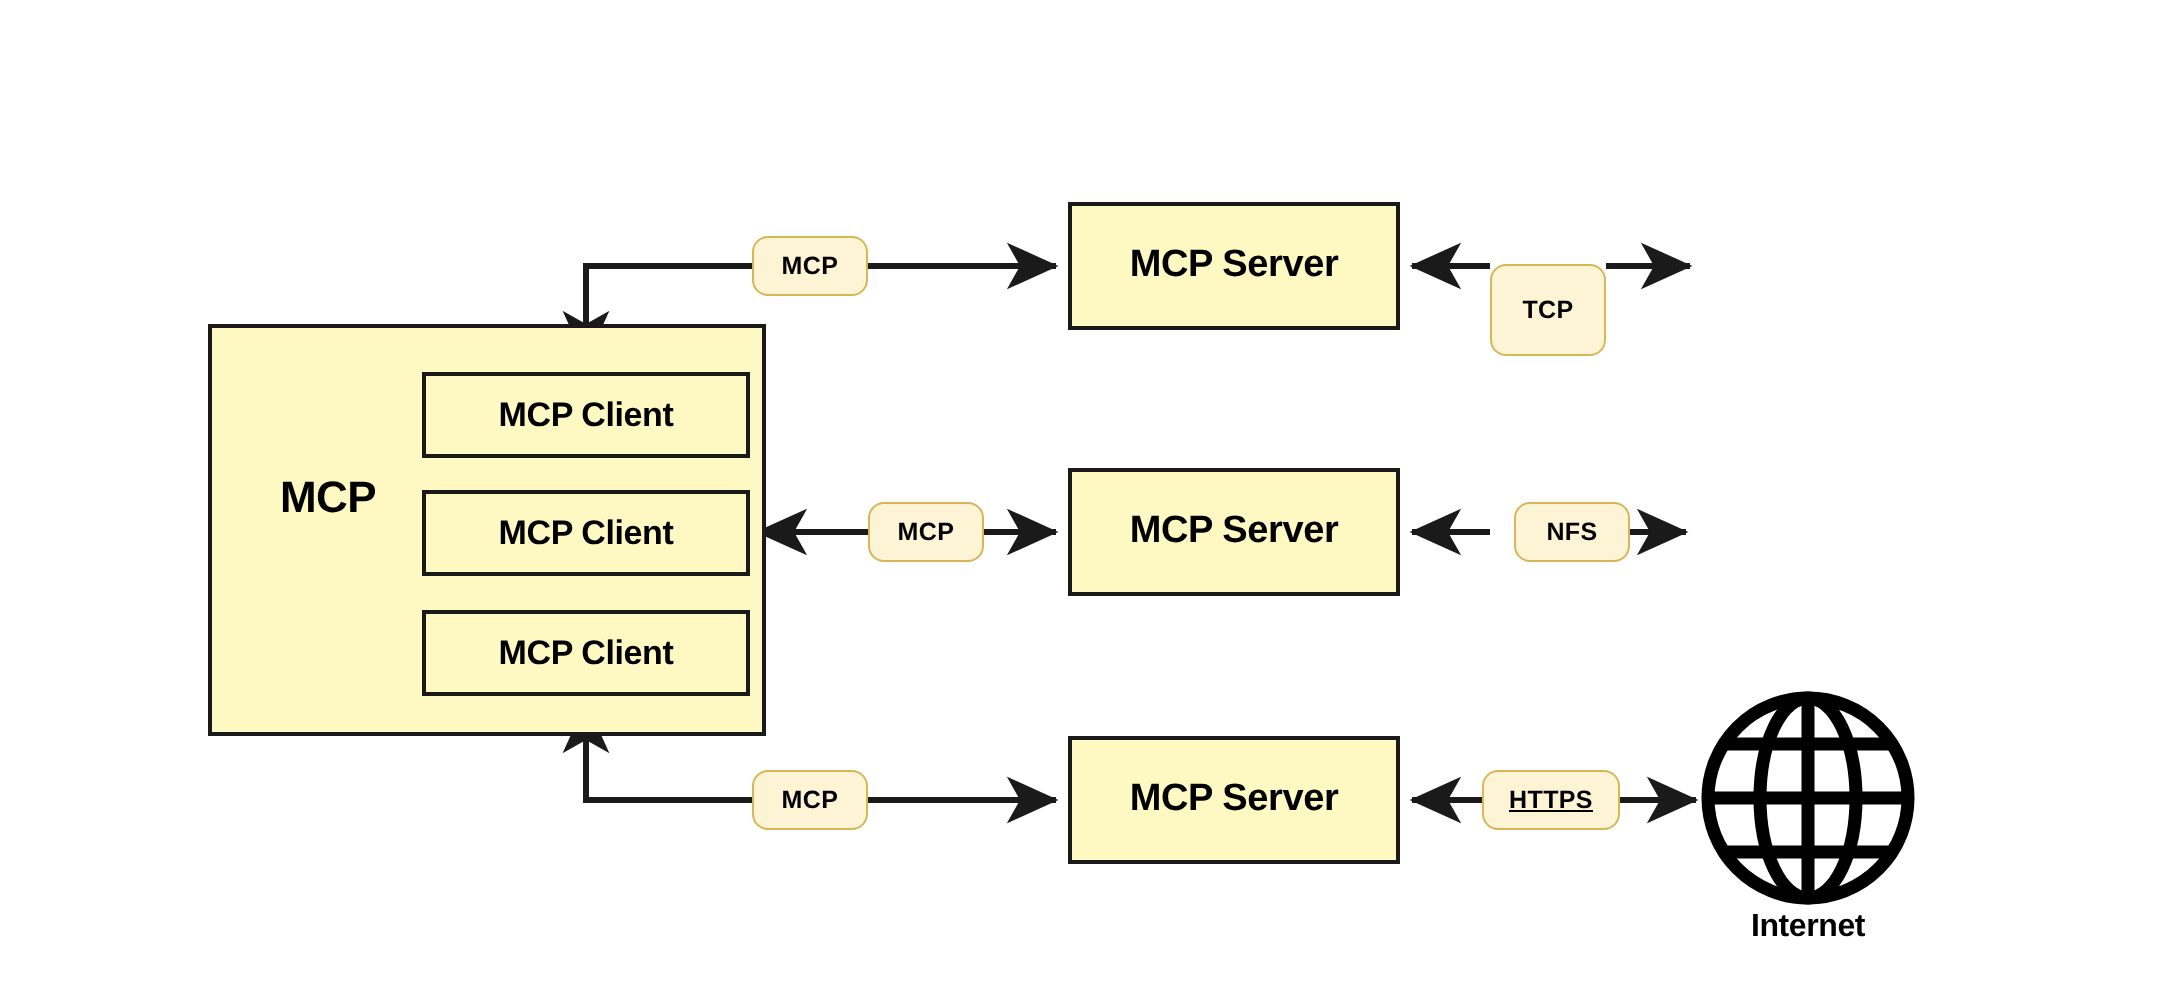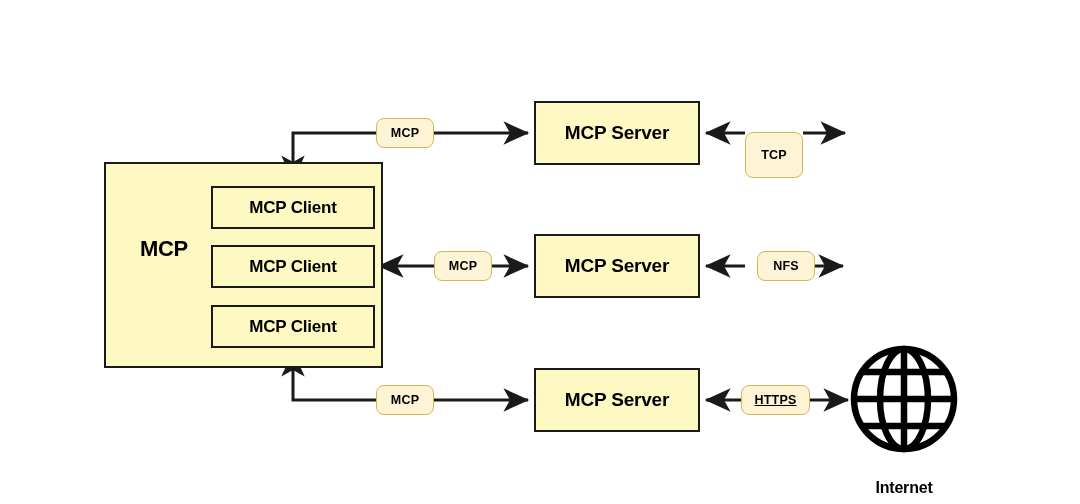--- a/index.html
+++ b/index.html
@@ -145,16 +145,16 @@
     <svg width="112" height="112" viewBox="0 0 112 112">
       <g fill="none" stroke="#000000" stroke-width="6.5">
         <circle cx="56" cy="56" r="50"></circle>
         <ellipse cx="56" cy="56" rx="24" ry="50"></ellipse>
         <line x1="56" y1="6" x2="56" y2="106"></line>
         <line x1="6" y1="56" x2="106" y2="56"></line>
         <line x1="14" y1="29" x2="98" y2="29"></line>
         <line x1="14" y1="83" x2="98" y2="83"></line>
       </g>
     </svg>
-    <div class="ep-caption" style="top:112px;left:0;margin-top:24px;">Internet</div>
+    <div class="ep-caption" style="top:112px;left:0;">Internet</div>
   </div>
 
 </div>
 
 </body></html>

